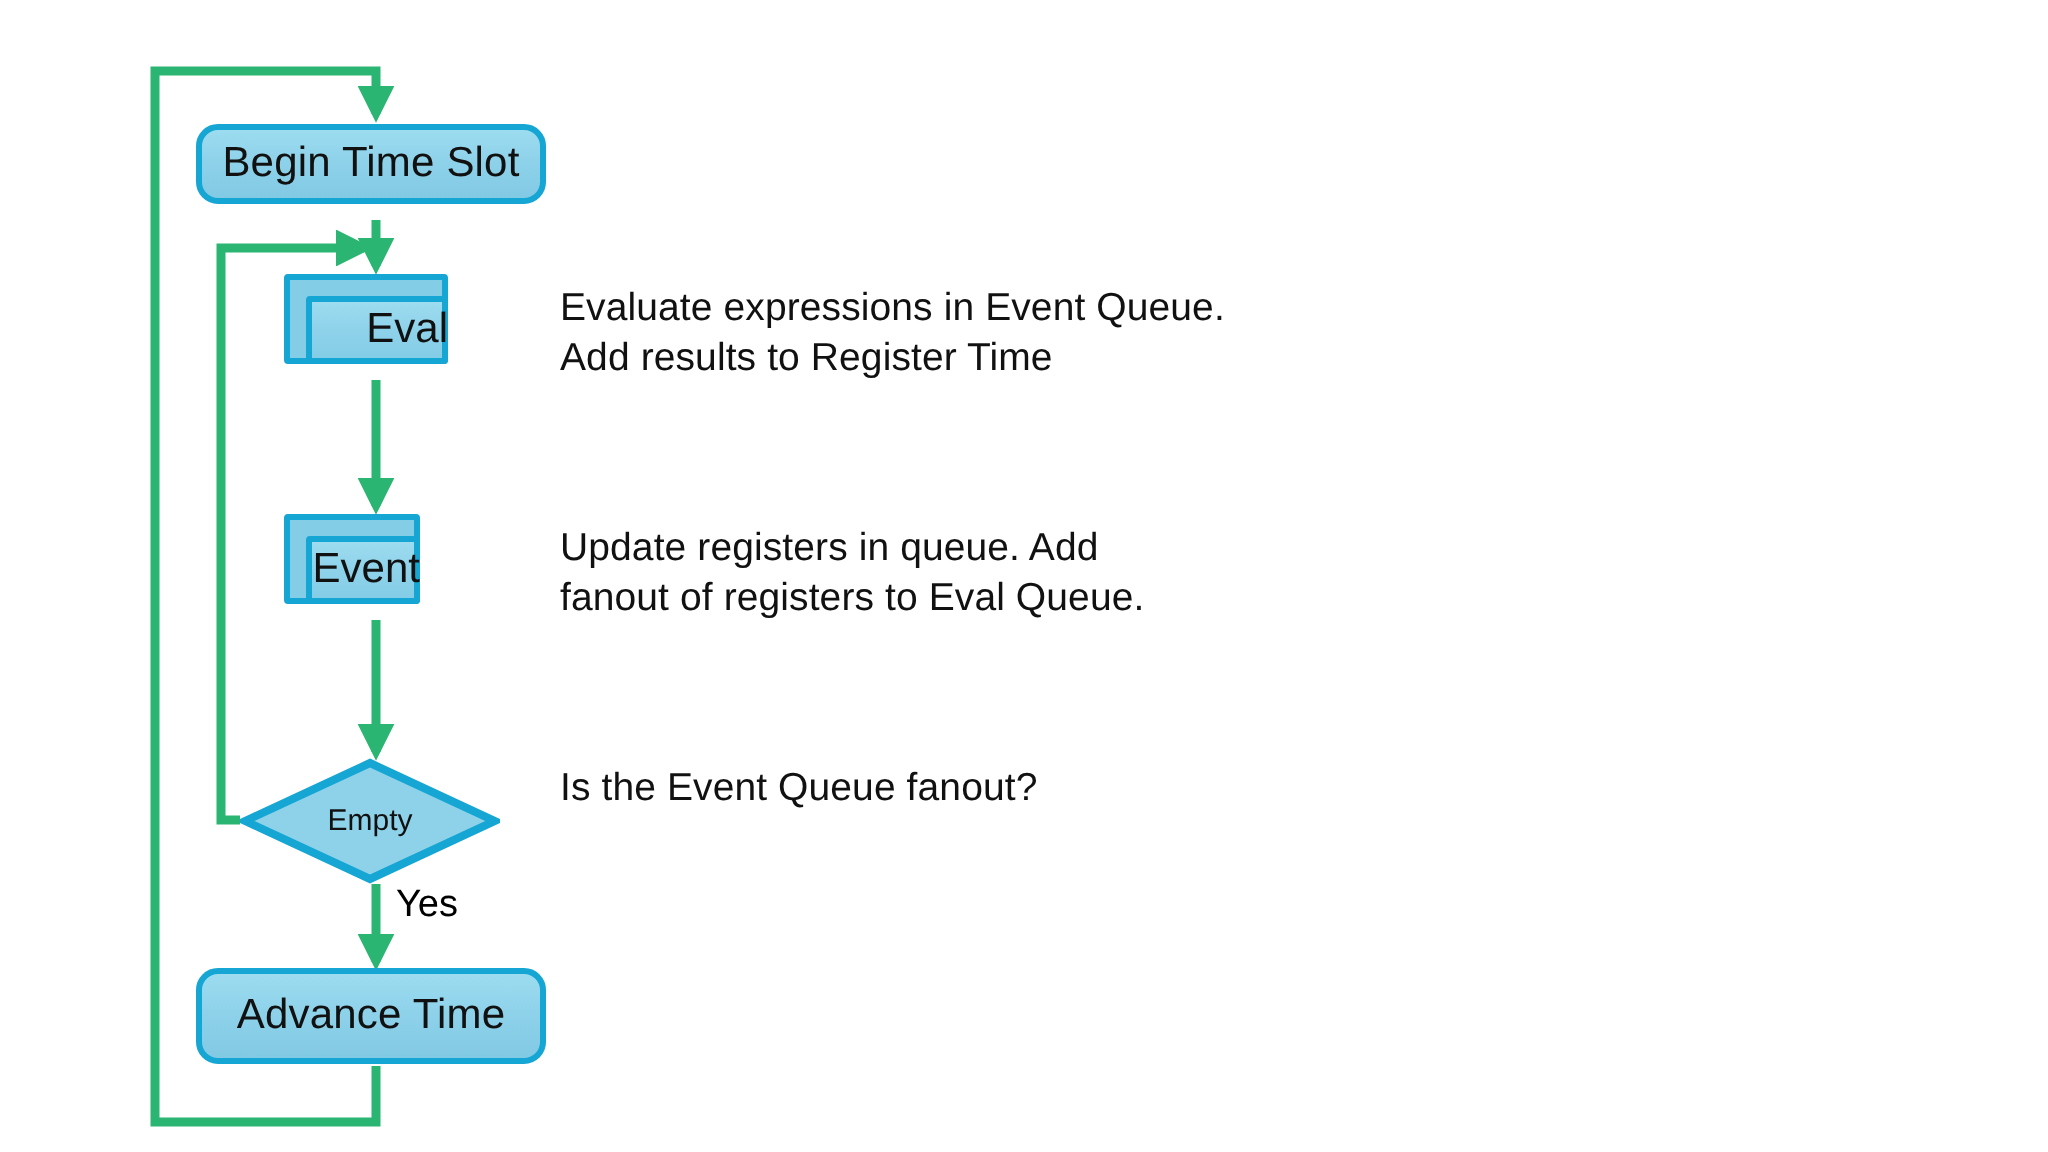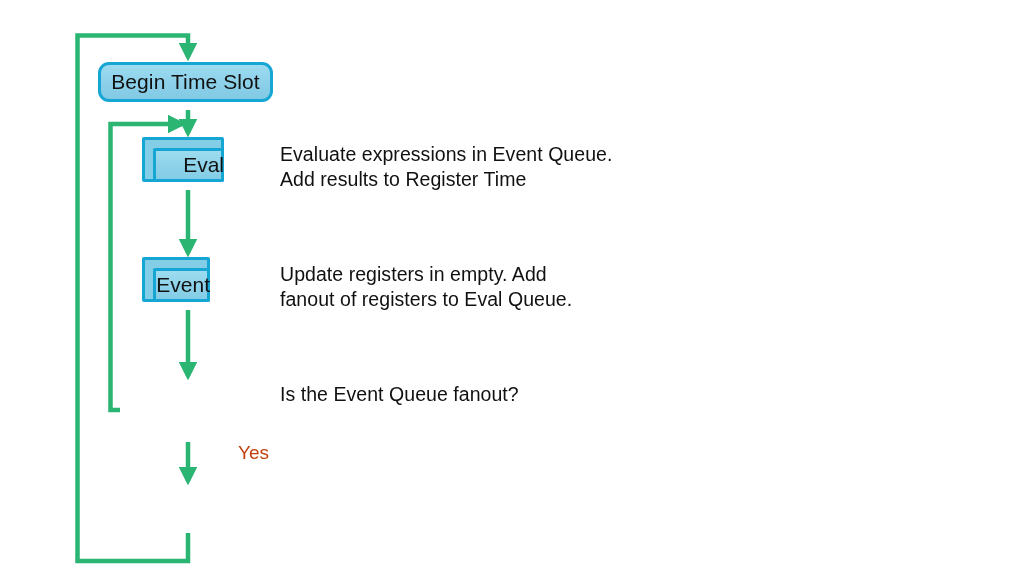--- a/index.html
+++ b/index.html
@@ -103,22 +103,21 @@
     font-size: 19.5px;
     line-height: 25px;
     color: #111111;
     white-space: pre-line;
     letter-spacing: 0.05px;
   }
 
   .edge-label {
     position: absolute;
     font-size: 19px;
-    color: #c2410c;
-    margin-left: 40px;
+    color: #000000;
   }
 </style>
 </head>
 <body>
 
 <div id="canvas">
 
   <svg id="wires" viewBox="0 0 1024 576" xmlns="http://www.w3.org/2000/svg">
     <defs>
       <marker id="arrowGreen" viewBox="0 0 10 10" refX="7.6" refY="5" markerWidth="4.1" markerHeight="4.1" orient="auto-start-reverse">
@@ -154,25 +153,34 @@
     </div>
   </div>
 
   <div class="node queue-node" style="left:142px; top:257px; width:68px; height:45px;">
     <div class="queue-inner"></div>
     <div class="queue-label">
       <span>Event</span>
     </div>
   </div>
 
+  <div class="node diamond-node" style="left:120px; top:379px; width:130px; height:63px;">
+    <svg class="diamond-shape" viewBox="0 0 130 63" preserveAspectRatio="none" xmlns="http://www.w3.org/2000/svg">
+      <polygon points="65,2.5 127.5,31.5 65,60.5 2.5,31.5" fill="#8ed2ea" stroke="#16a6d4" stroke-width="4" stroke-linejoin="miter"></polygon>
+    </svg>
+    <span class="diamond-label">Empty</span>
+  </div>
 
+  <div class="node rounded-node" style="left:98px; top:484px; width:175px; height:48px;">
+    <span>Advance Time</span>
+  </div>
 
   <div class="edge-label" style="left:198px; top:442px;">Yes</div>
 
   <div class="annotation" style="left:280px; top:142px;">Evaluate expressions in Event Queue.
 Add results to Register Time</div>
 
-  <div class="annotation" style="left:280px; top:262px;">Update registers in empty. Add
+  <div class="annotation" style="left:280px; top:262px;">Update registers in queue. Add
 fanout of registers to Eval Queue.</div>
 
   <div class="annotation" style="left:280px; top:382px;">Is the Event Queue fanout?</div>
 
 </div>
 
 </body></html>

